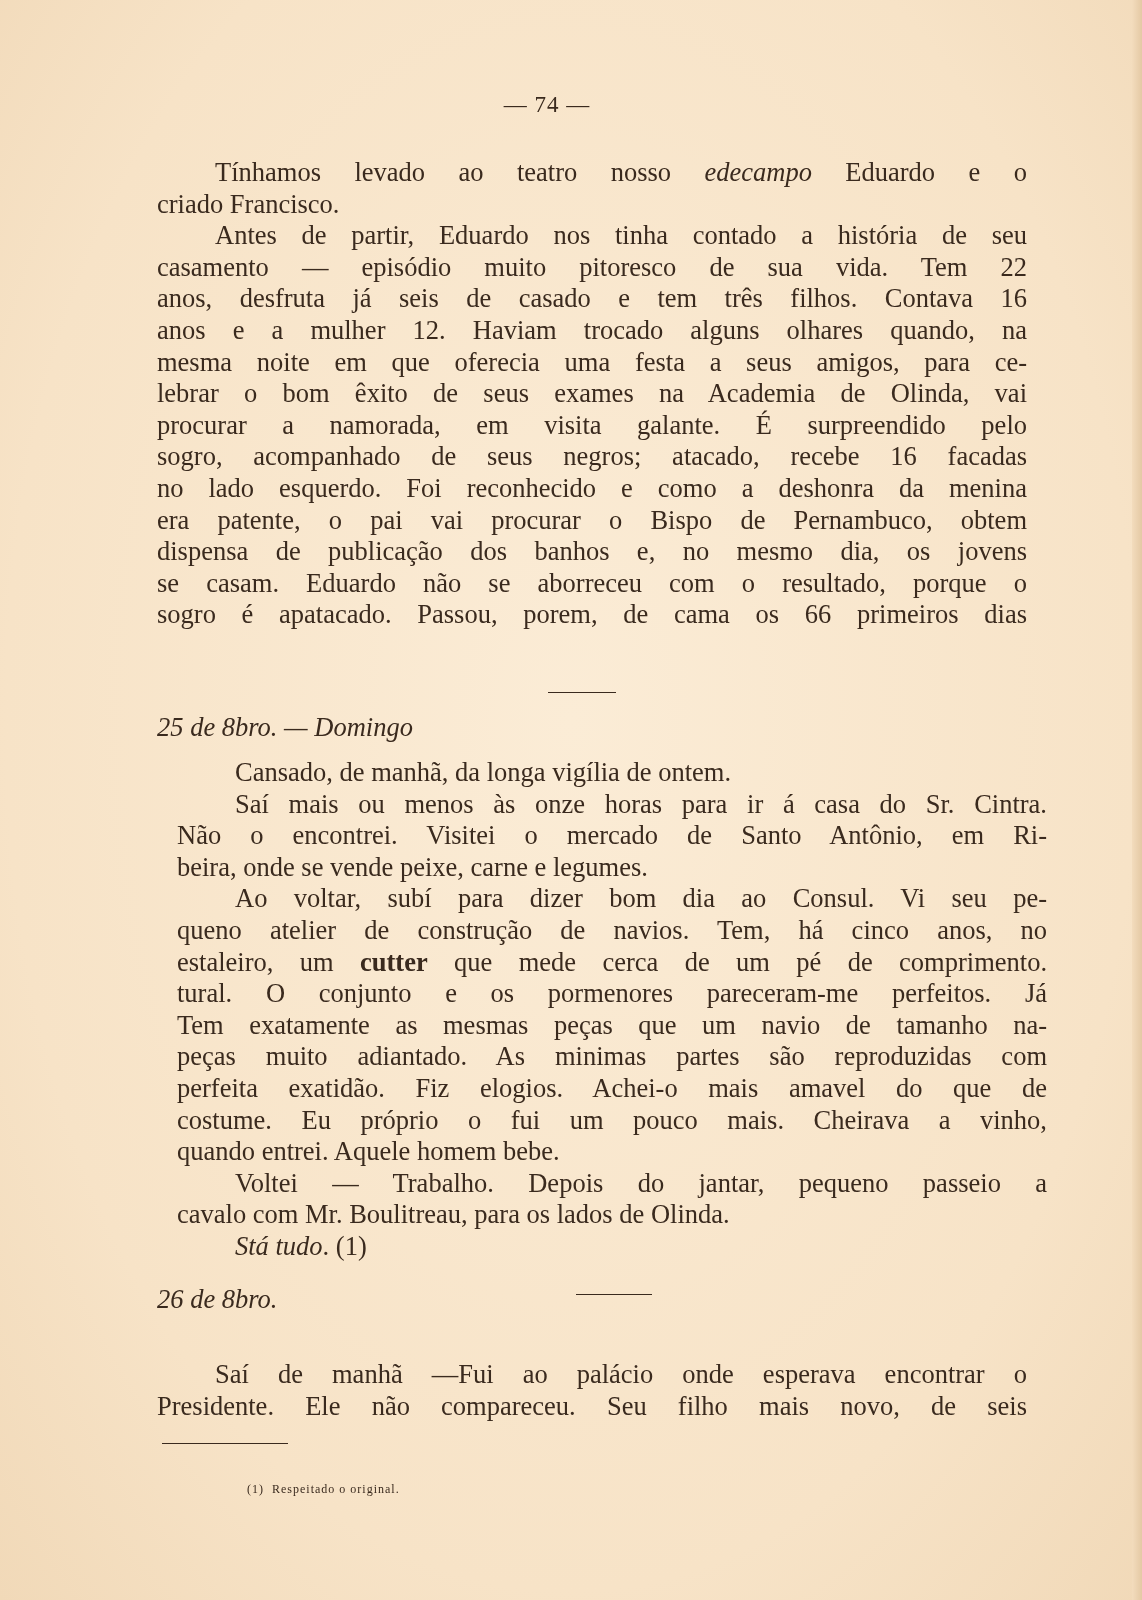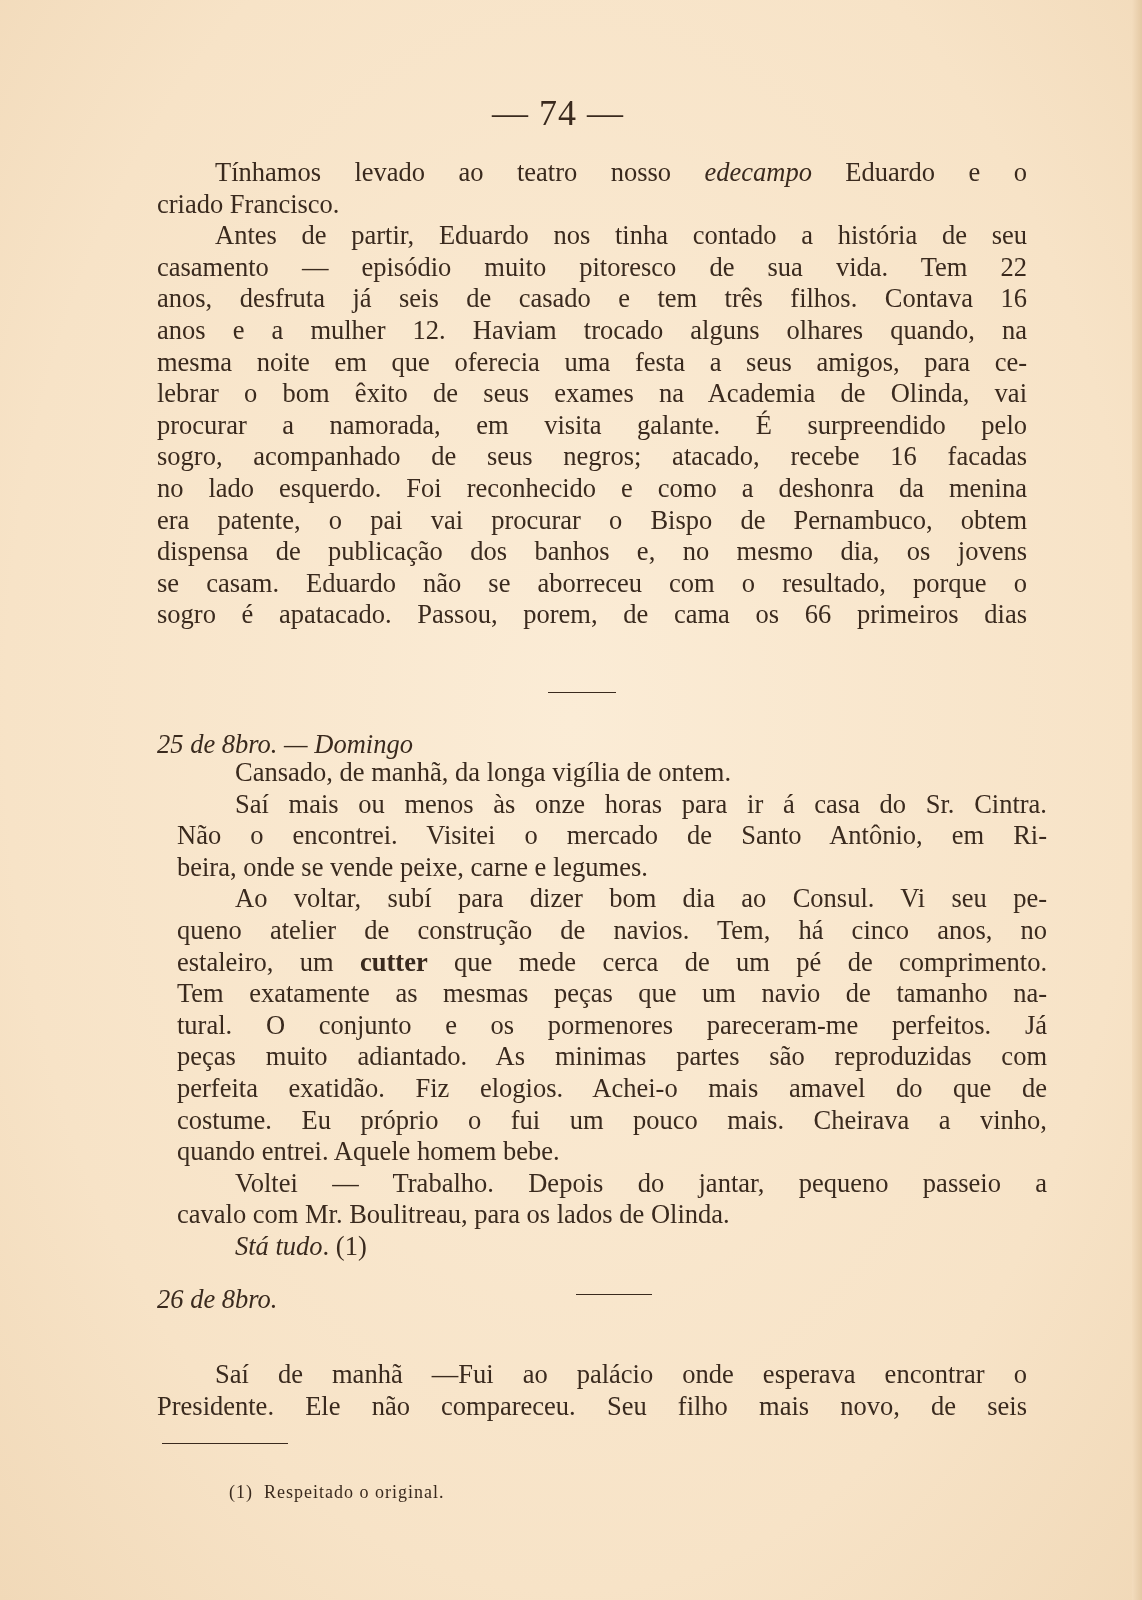--- a/index.html
+++ b/index.html
@@ -6,31 +6,31 @@
   body {
     width: 1142px; height: 1600px;
     background: #f8e6cc;
     background-image: radial-gradient(ellipse at 50% 45%, #fbecd6 0%, #f7e3c7 70%, #f1d9b8 100%);
     position: relative; overflow: hidden;
     font-family: "Liberation Serif", "DejaVu Serif", serif;
     color: #3a2a1e;
   }
   .right-edge { position: absolute; top: 0; right: 0; width: 10px; height: 1600px;
     background: linear-gradient(to right, #f3dcbd, #e4c9a4); }
-  .page-number { position: absolute; top: 92px; left: 15px; width: 1086px; text-align: center;
-    font-size: 36px; letter-spacing: 1px; }
+  .page-number { position: absolute; top: 92px; left: 4px; width: 1086px; text-align: center;
+    font-size: 23px; letter-spacing: 1px; }
   .block { position: absolute; left: 157px; width: 870px; font-size: 26.5px; line-height: 31.6px; }
   .line { display: block; white-space: nowrap; text-align: justify; text-align-last: justify; height: 31.6px; }
   .line.last { text-align-last: left; }
   .indent { padding-left: 58px; }
   .it { font-style: italic; }
   .b { font-weight: bold; }
   .rule { position: absolute; height: 0; border-top: 1.6px solid #3a2a1e; }
   .heading { position: absolute; left: 157px; font-size: 26.5px; font-style: italic; }
-  .footnote { position: absolute; left: 229px; top: 1482px; font-size: 18px; letter-spacing: 1px; text-align: center; }
+  .footnote { position: absolute; left: 247px; top: 1482px; font-size: 12px; letter-spacing: 1px; text-align: center; }
 </style>
 </head>
 <body>
 
 <div class="right-edge"></div>
 
 <div class="page-number">— 74 —</div>
 
 <div class="block" style="top:157px;">
   <span class="line indent"><span>Tínhamos levado ao teatro nosso </span><span class="it">edecampo</span><span> Eduardo e o</span></span>
@@ -45,32 +45,32 @@
   <span class="line">sogro, acompanhado de seus negros; atacado, recebe 16 facadas</span>
   <span class="line">no lado esquerdo. Foi reconhecido e como a deshonra da menina</span>
   <span class="line">era patente, o pai vai procurar o Bispo de Pernambuco, obtem</span>
   <span class="line">dispensa de publicação dos banhos e, no mesmo dia, os jovens</span>
   <span class="line">se casam. Eduardo não se aborreceu com o resultado, porque o</span>
   <span class="line">sogro é apatacado. Passou, porem, de cama os 66 primeiros dias</span>
 </div>
 
 <div class="rule" style="top:692px; left:548px; width:68px;"></div>
 
-<div class="heading" style="top:729px;">25 de 8bro. — Domingo</div>
+<div class="heading" style="top:712px;">25 de 8bro. — Domingo</div>
 
 <div class="block" style="top:757px;margin-left:20px;">
   <span class="line indent last">Cansado, de manhã, da longa vigília de ontem.</span>
   <span class="line indent">Saí mais ou menos às onze horas para ir á casa do Sr. Cintra.</span>
   <span class="line">Não o encontrei. Visitei o mercado de Santo Antônio, em Ri-</span>
   <span class="line last">beira, onde se vende peixe, carne e legumes.</span>
   <span class="line indent">Ao voltar, subí para dizer bom dia ao Consul. Vi seu pe-</span>
   <span class="line">queno atelier de construção de navios. Tem, há cinco anos, no</span>
   <span class="line"><span>estaleiro, um </span><span class="b">cutter</span><span> que mede cerca de um pé de comprimento.</span></span>
+  <span class="line">tural. O conjunto e os pormenores pareceram-me perfeitos. Já</span>
   <span class="line">Tem exatamente as mesmas peças que um navio de tamanho na-</span>
-  <span class="line">tural. O conjunto e os pormenores pareceram-me perfeitos. Já</span>
   <span class="line">peças muito adiantado. As minimas partes são reproduzidas com</span>
   <span class="line">perfeita exatidão. Fiz elogios. Achei-o mais amavel do que de</span>
   <span class="line">costume. Eu próprio o fui um pouco mais. Cheirava a vinho,</span>
   <span class="line last">quando entrei. Aquele homem bebe.</span>
   <span class="line indent">Voltei — Trabalho. Depois do jantar, pequeno passeio a</span>
   <span class="line last">cavalo com Mr. Boulitreau, para os lados de Olinda.</span>
   <span class="line indent last"><span class="it">Stá tudo</span><span>. (1)</span></span>
 </div>
 
 <div class="rule" style="top:1294px; left:576px; width:76px;"></div>

